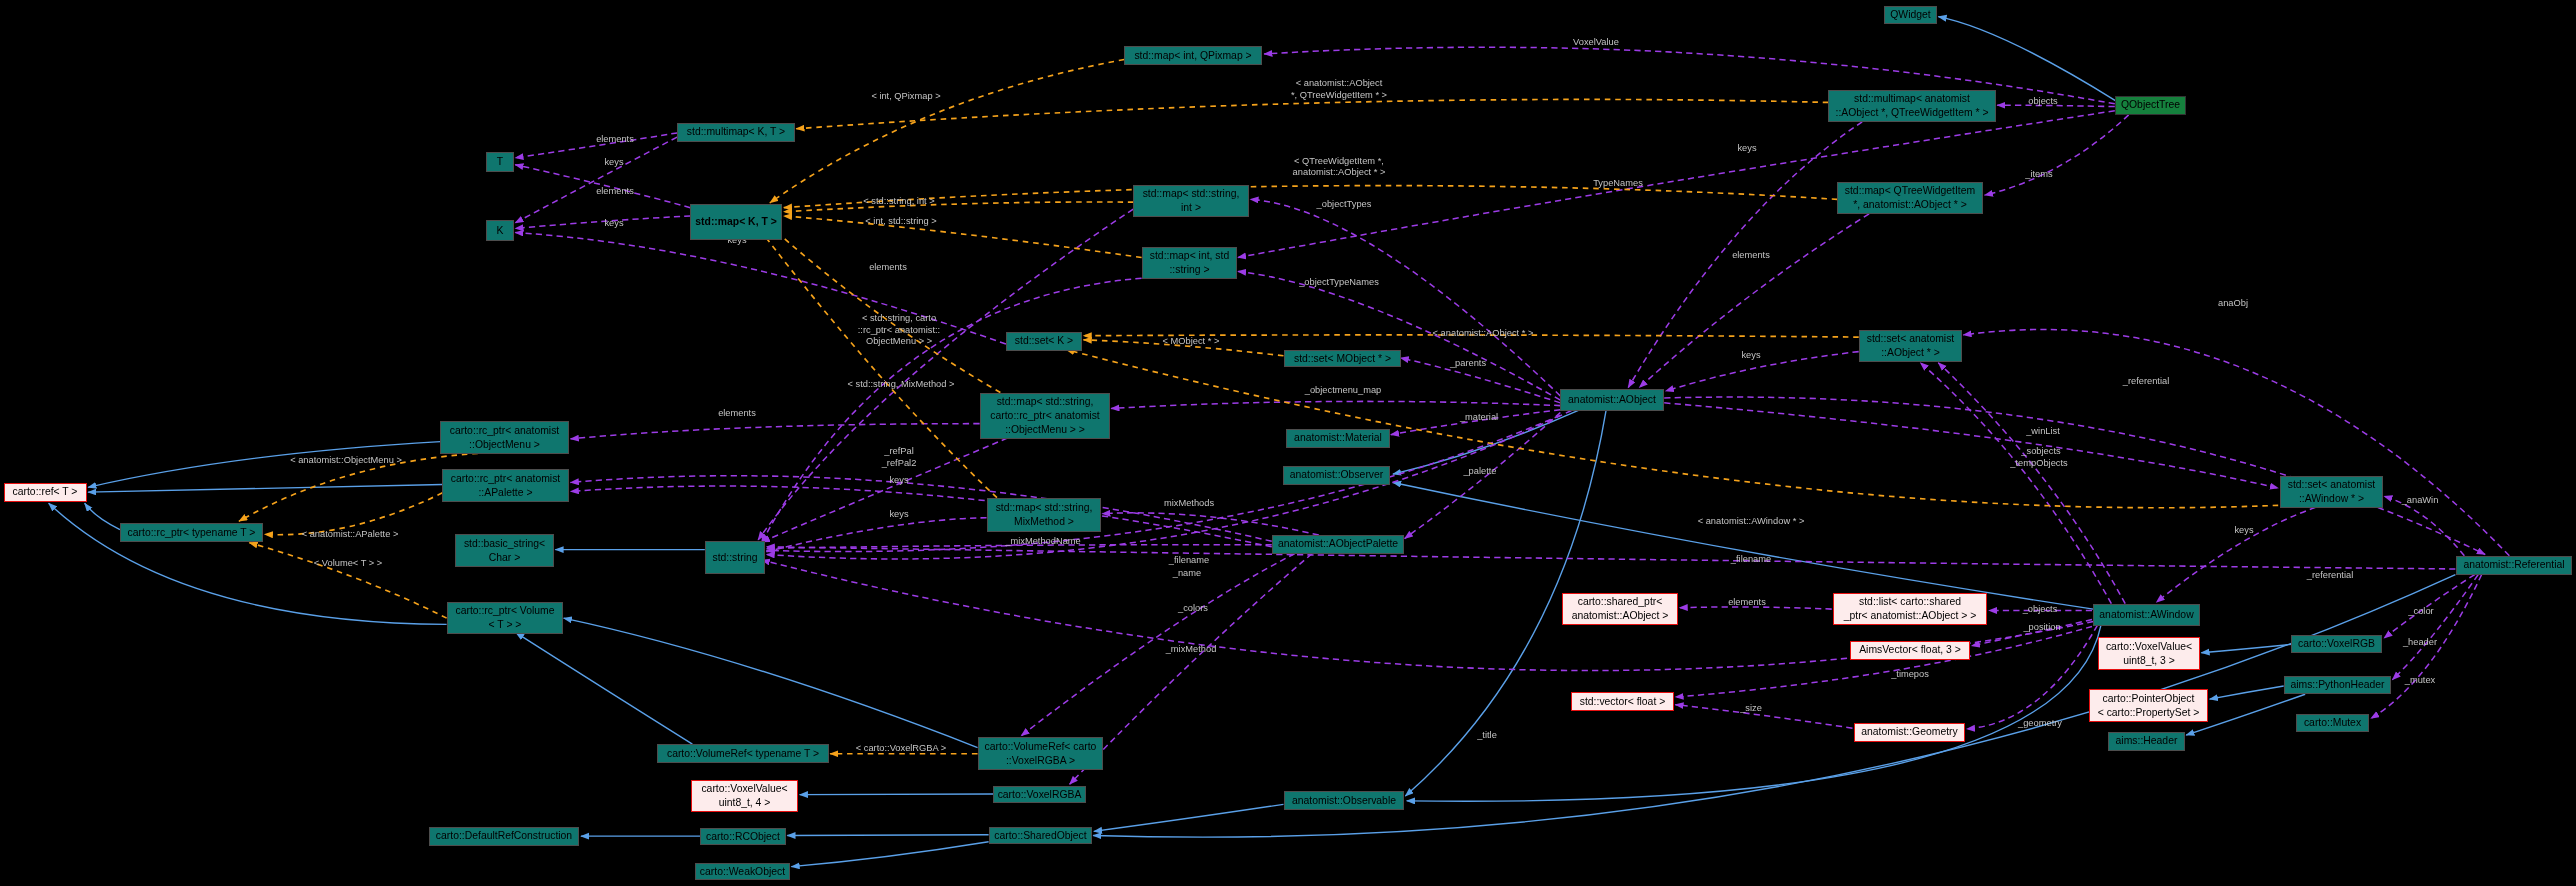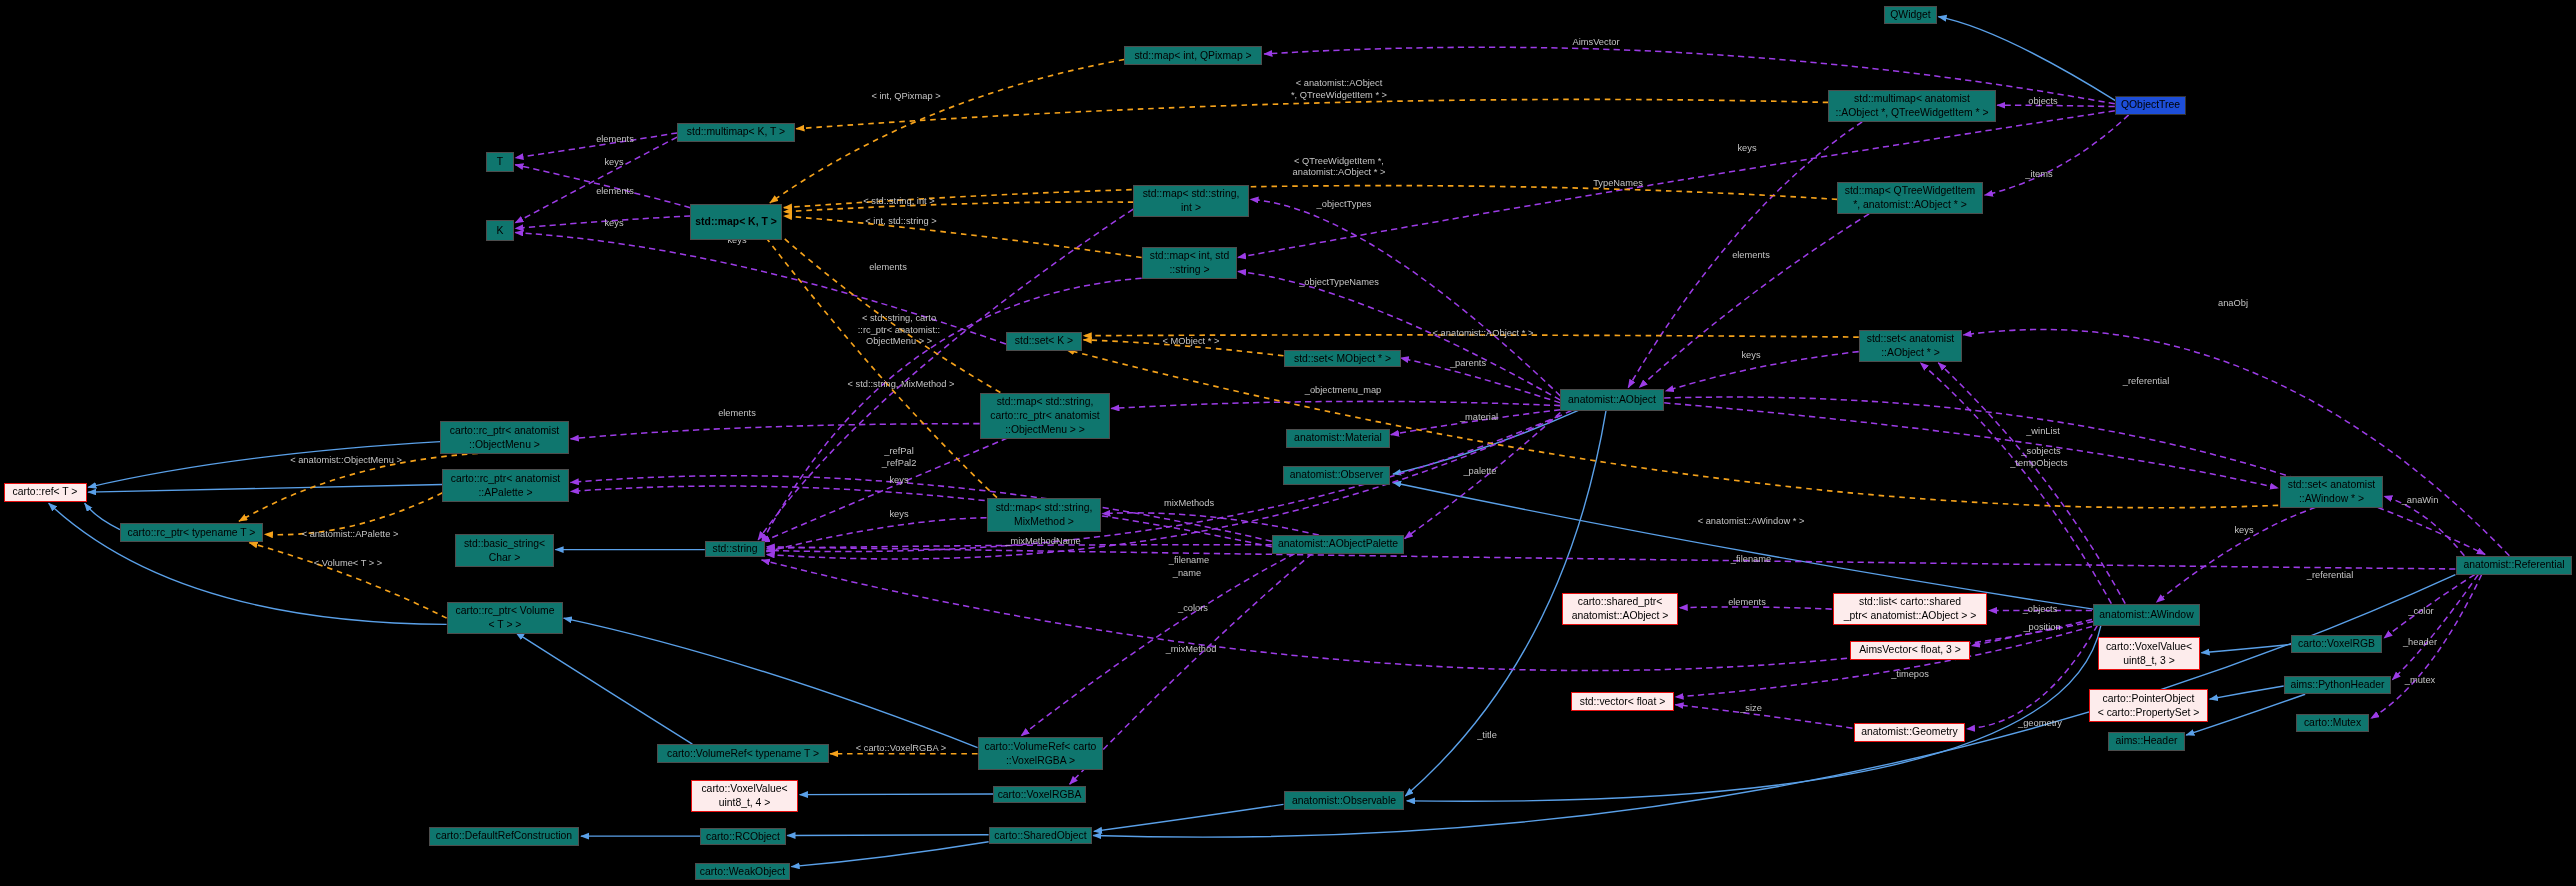--- a/index.html
+++ b/index.html
@@ -7,21 +7,21 @@
          font-family:"Liberation Sans","DejaVu Sans",sans-serif;}
   #edges{position:absolute;left:0;top:0;width:2576px;height:886px;}
   .edge{fill:none;}
   .edge.i{stroke:#5aa0e8;stroke-width:2;}
   .edge.u{stroke:#9c3ce6;stroke-width:2.2;stroke-dasharray:9 6;}
   .edge.t{stroke:#f5a21b;stroke-width:2.4;stroke-dasharray:8 7;}
   .node{position:absolute;display:flex;flex-direction:column;justify-content:center;align-items:center;
         background:#0f766e;border:0.7px solid #4d4d4d;color:#000;font-size:10.4px;line-height:14px;
         text-align:center;box-sizing:border-box;white-space:nowrap;cursor:pointer;}
   .node.red{border:1.4px solid #e81010;background:#fdecec;}
-  .node.main{background:#1d4ed8;border:0.7px solid #333;}
+  .node.main{background:#15803d;border:0.7px solid #333;}
   .edge-label{position:absolute;transform:translate(-50%,-50%);color:#c4c4c4;font-size:9.3px;
               white-space:nowrap;pointer-events:none;}
 </style>
 </head>
 <body>
 
 <div id="stage">
   <svg id="edges" xmlns="http://www.w3.org/2000/svg" viewBox="0 0 3721 1280" width="2576" height="886">
     <defs>
       <marker id="arr-i" markerUnits="userSpaceOnUse" markerWidth="14" markerHeight="11" refX="12" refY="5" orient="auto">
@@ -115,21 +115,21 @@
         <path d="M 1854 514 Q 1700 496 1565 491" class="edge t" marker-end="url(#arr-t)"></path>
         <path d="M 2685 487 Q 2140 482 1565 485" class="edge t" marker-end="url(#arr-t)"></path>
         <path d="M 3291 730 Q 2530 762 1540 505" class="edge t" marker-end="url(#arr-t)"></path>
         <path d="M 690 655 Q 495 668 345 753" class="edge t" marker-end="url(#arr-t)"></path>
         <path d="M 639 712 Q 505 778 382 772" class="edge t" marker-end="url(#arr-t)"></path>
         <path d="M 645 893 Q 520 830 360 784" class="edge t" marker-end="url(#arr-t)"></path>
         <path d="M 1412 1089 Q 1300 1089 1199 1089" class="edge t" marker-end="url(#arr-t)"></path>
       </g>
   </svg>
   <div id="label-layer">
-      <div class="edge-label" style="left: 1596px; top: 42px;">AimsVector</div>
+      <div class="edge-label" style="left: 1596px; top: 42px;">VoxelValue</div>
       <div class="edge-label" style="left: 906px; top: 96px;">&lt; int, QPixmap &gt;</div>
       <div class="edge-label" style="left: 1339px; top: 83px;">&lt; anatomist::AObject</div>
       <div class="edge-label" style="left: 1339px; top: 95px;">*, QTreeWidgetItem * &gt;</div>
       <div class="edge-label" style="left: 2043px; top: 101px;">objects</div>
       <div class="edge-label" style="left: 2039px; top: 174px;">_items</div>
       <div class="edge-label" style="left: 1747px; top: 148px;">keys</div>
       <div class="edge-label" style="left: 1751px; top: 255px;">elements</div>
       <div class="edge-label" style="left: 1339px; top: 161px;">&lt; QTreeWidgetItem *,</div>
       <div class="edge-label" style="left: 1339px; top: 172px;">anatomist::AObject * &gt;</div>
       <div class="edge-label" style="left: 1618px; top: 183px;">TypeNames</div>
@@ -277,21 +277,21 @@
         <div>carto::rc_ptr&lt; anatomist</div>
         <div>::APalette &gt;</div>
       </div>
       <div class="node" style="left: 120px; top: 523px; width: 143px; height: 19.4px;">
         <div>carto::rc_ptr&lt; typename T &gt;</div>
       </div>
       <div class="node" style="left: 455px; top: 534px; width: 99px; height: 33px;">
         <div>std::basic_string&lt;</div>
         <div>Char &gt;</div>
       </div>
-      <div class="node" style="left: 705px; top: 541px; width: 60px; height: 16px;">
+      <div class="node" style="left: 705px; top: 541px; width: 60px; height: 33px;">
         <div>std::string</div>
       </div>
       <div class="node" style="left: 447px; top: 602px; width: 116px; height: 32px;">
         <div>carto::rc_ptr&lt; Volume</div>
         <div>&lt; T &gt; &gt;</div>
       </div>
       <div class="node" style="left: 657px; top: 744px; width: 172px; height: 19.4px;">
         <div>carto::VolumeRef&lt; typename T &gt;</div>
       </div>
       <div class="node red" style="left: 691px; top: 780px; width: 107px; height: 32px;">

